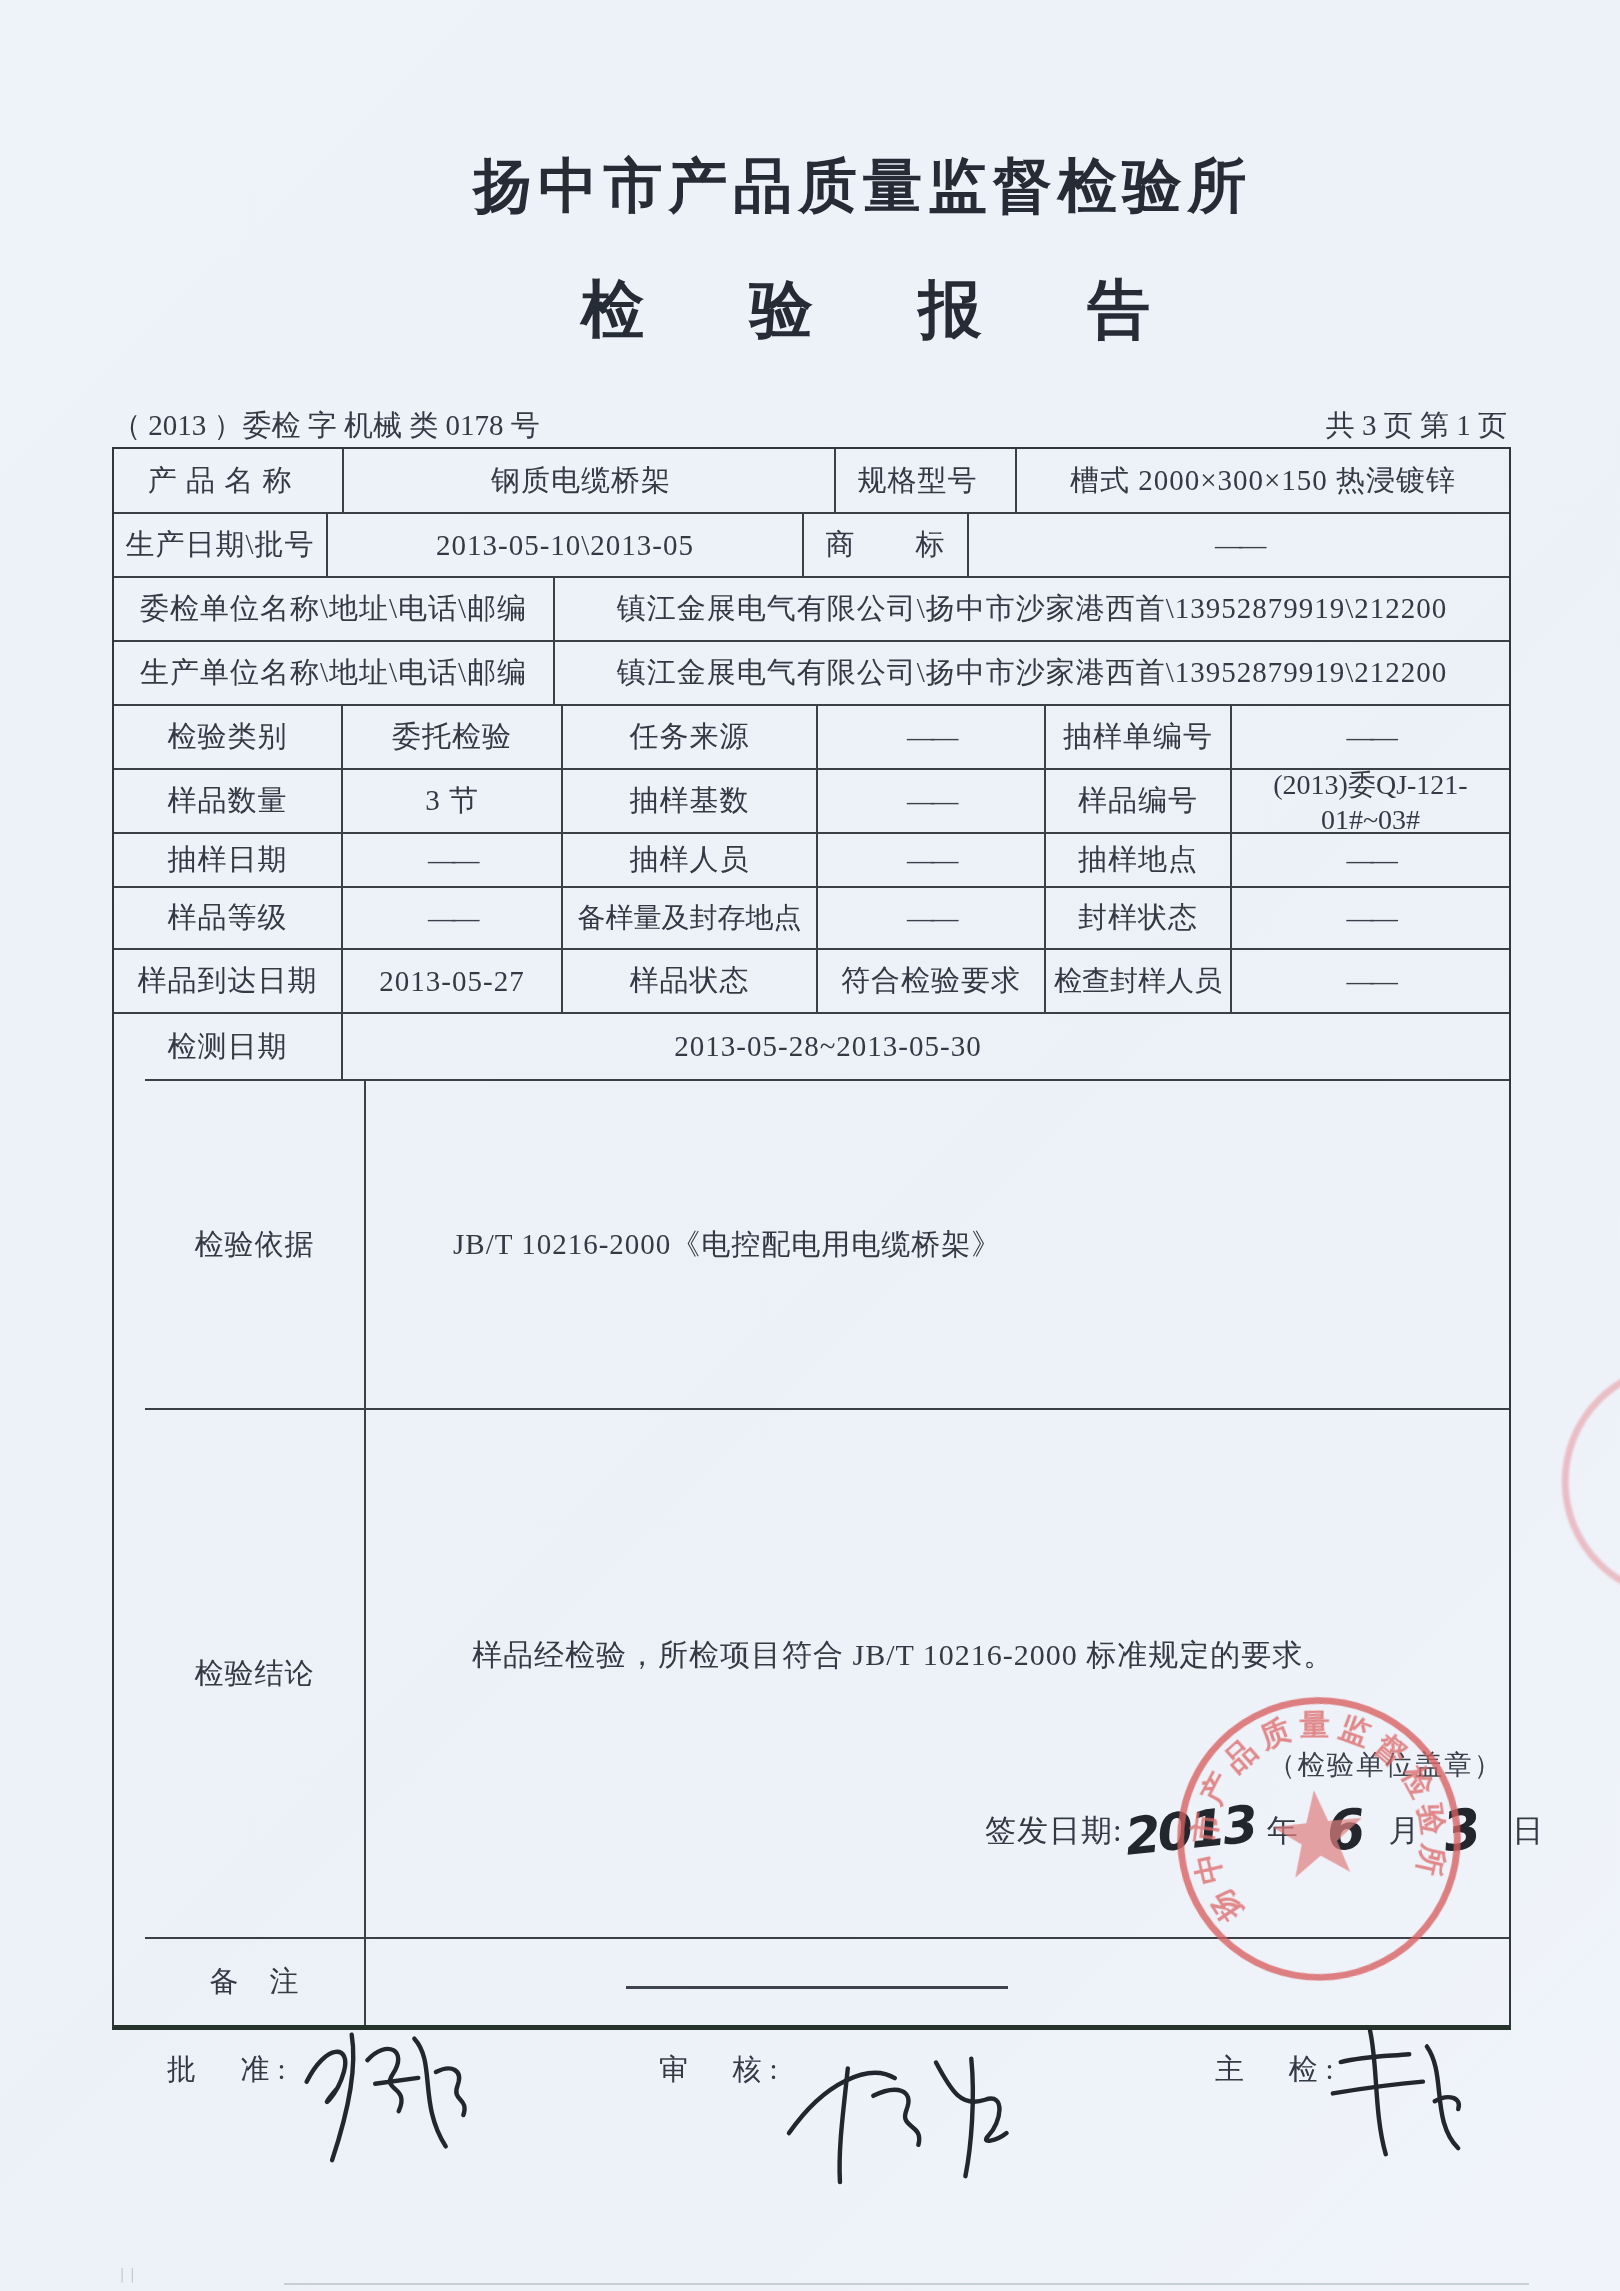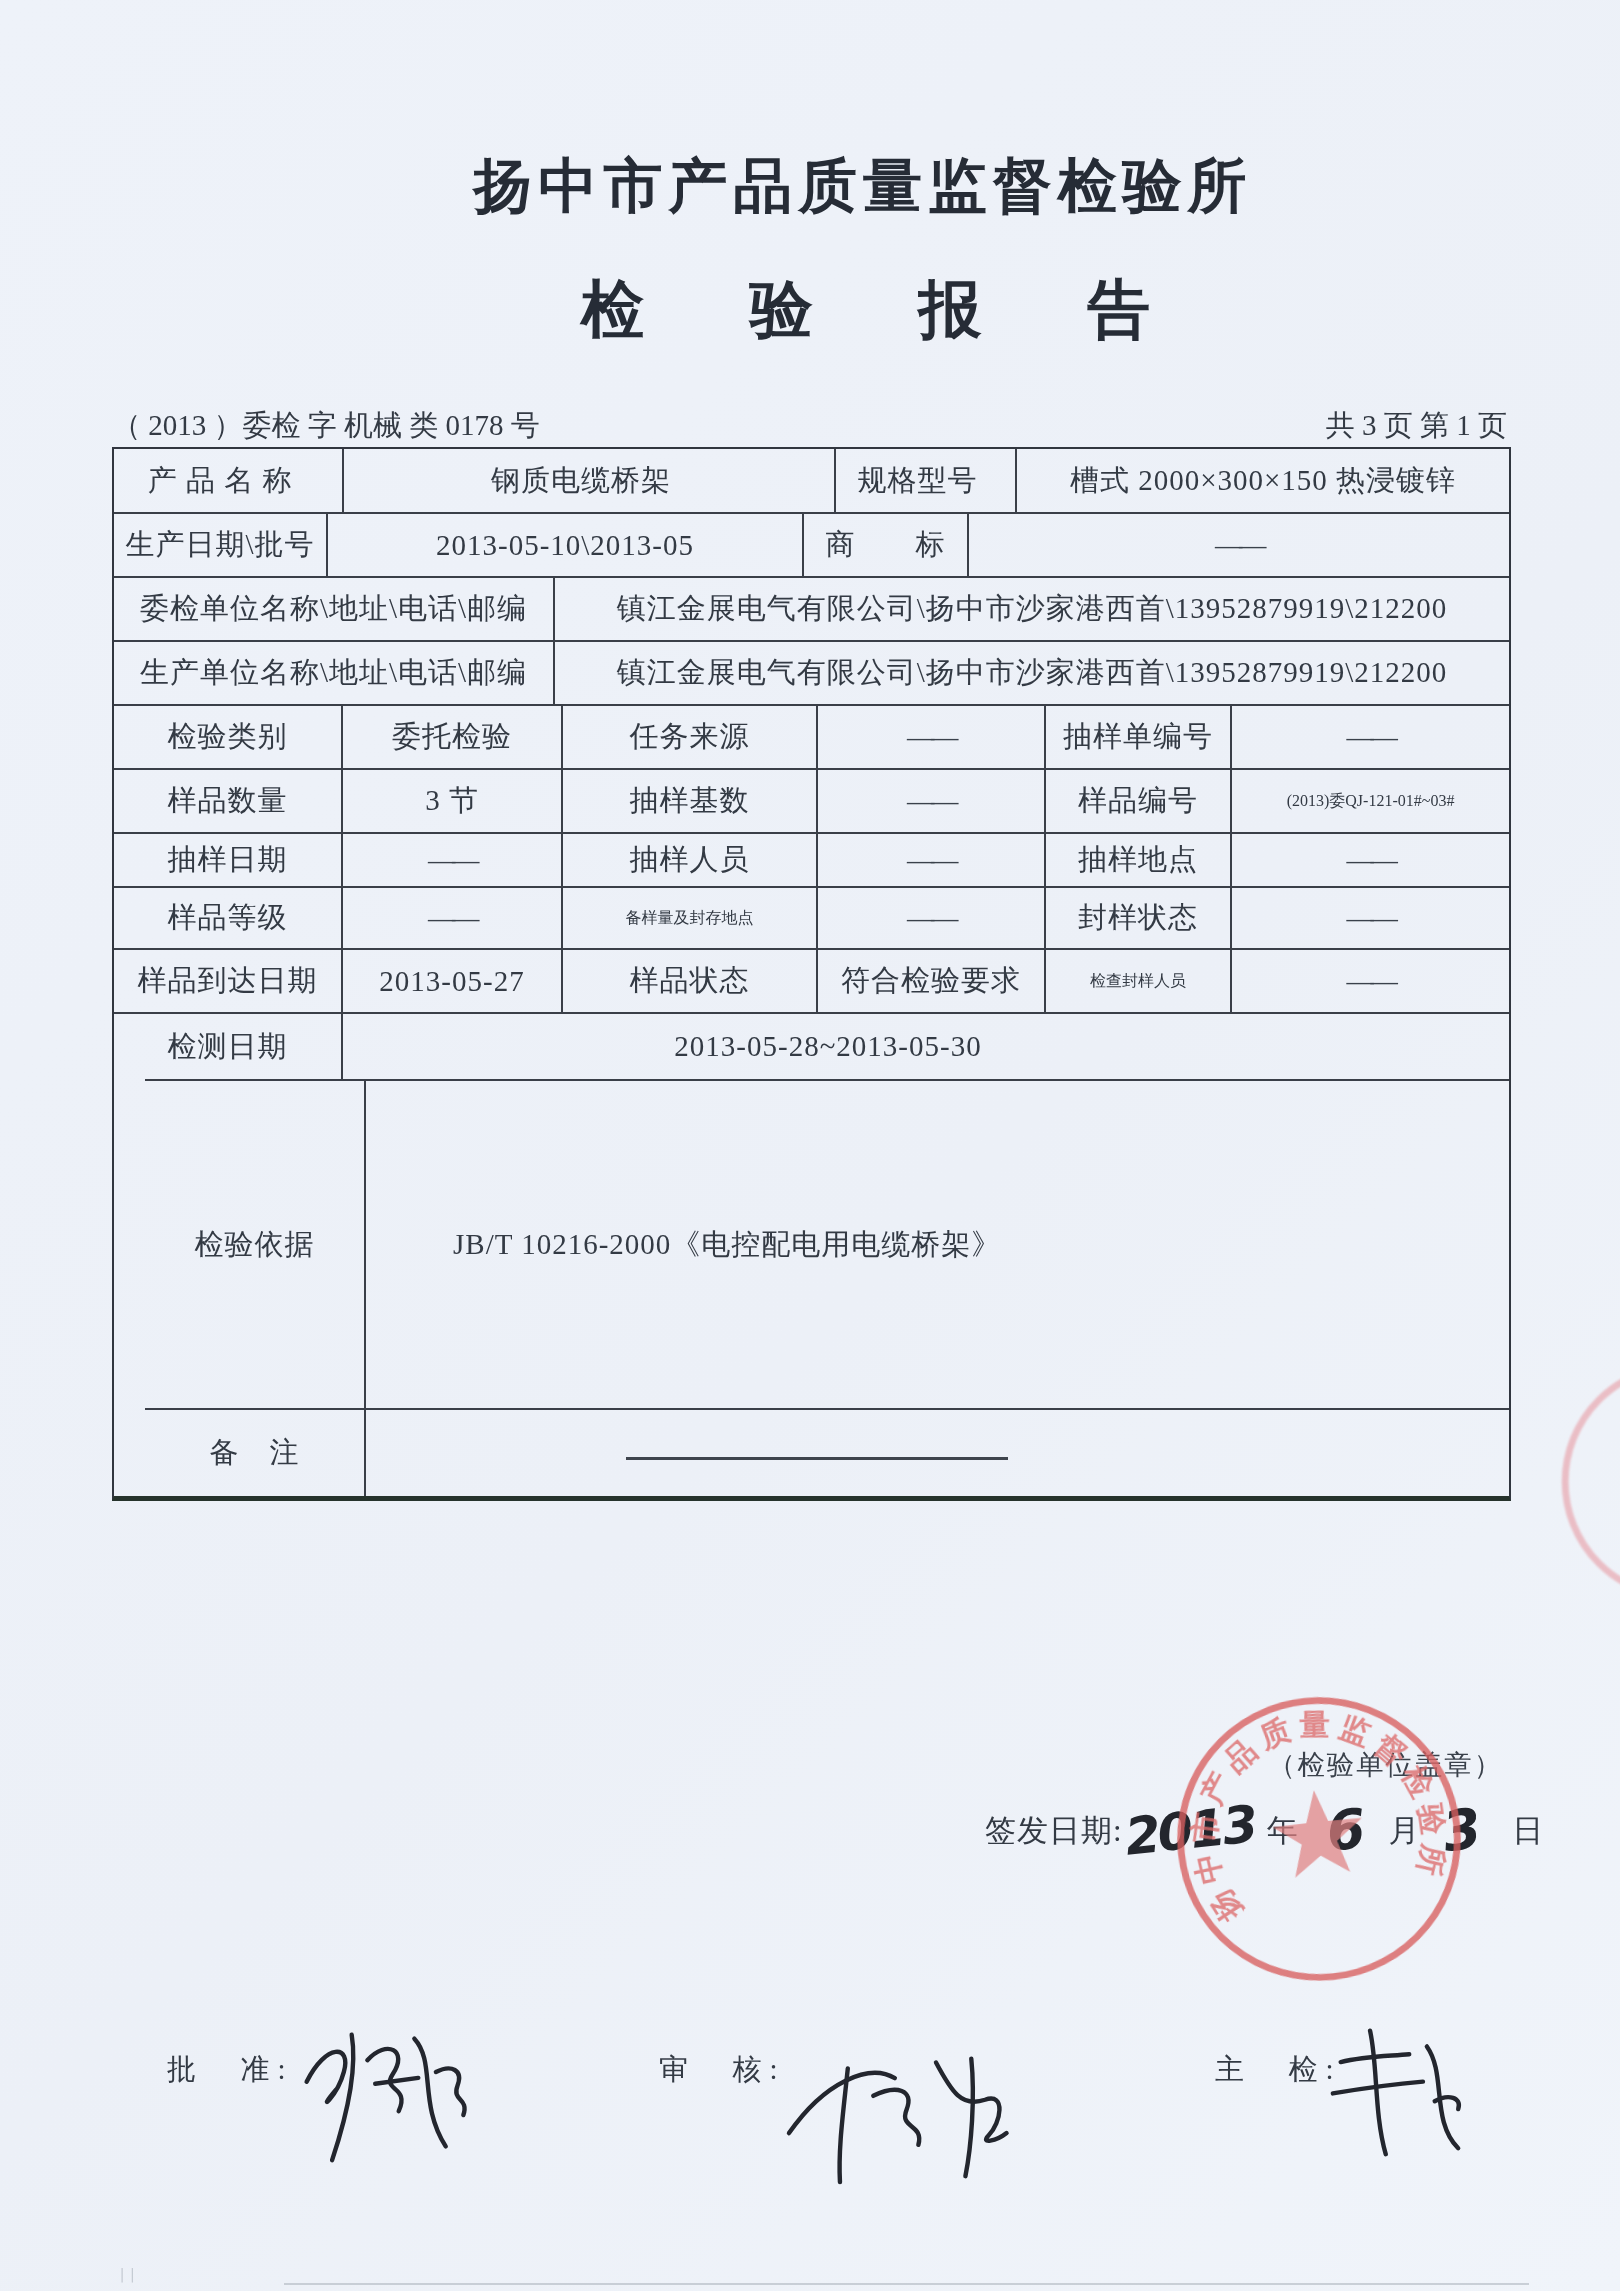--- a/index.html
+++ b/index.html
@@ -45,21 +45,21 @@
   .cell{
     display:flex;align-items:center;justify-content:center;
     border-left:2px solid var(--line);
     font-size:29px;letter-spacing:1px;
     box-sizing:border-box;
     text-align:center;
     color:#333a44;
     overflow:hidden;
   }
   .cell:first-child{border-left:none;}
-  .cell.small{font-size:16px;letter-spacing:0;}
+  .cell.small{font-size:28px;letter-spacing:0;}
   .cell.dash{font-size:27.4px;letter-spacing:-0.12em;color:#3a414b;}
   .h64{height:63px}.h65{height:64px}.h55{height:54px}.h63{height:62px}
   .h68{height:67px}.h336{height:329px}.h540{height:529px}.h90{height:88px}
   .basis-value{justify-content:flex-start;padding-left:87px;text-align:left;}
   .date-range{padding-right:196px;}
   .conclusion-cell{position:relative;}
   .conclusion-text{
     position:absolute;left:106px;top:225px;
     font-size:30px;letter-spacing:1px;text-align:left;color:#333a44;white-space:nowrap;
   }
@@ -189,20 +189,26 @@
     <div class="trow cols-d h68">
       <div class="cell">检测日期</div>
       <div class="cell date-range">2013-05-28~2013-05-30</div>
     </div>
 
     <div class="trow cols-e h336">
       <div class="cell">检验依据</div>
       <div class="cell basis-value">JB/T  10216-2000《电控配电用电缆桥架》</div>
     </div>
 
+    <div class="trow cols-e h540">
+      <div class="cell">检验结论</div>
+      <div class="cell conclusion-cell">
+        <span class="conclusion-text">样品经检验，所检项目符合 JB/T 10216-2000 标准规定的要求。</span>
+      </div>
+    </div>
 
     <div class="trow cols-e h90">
       <div class="cell">备　注</div>
       <div class="cell remark-value">
         <div class="remark-line"></div>
       </div>
     </div>
 
   </div>
 

